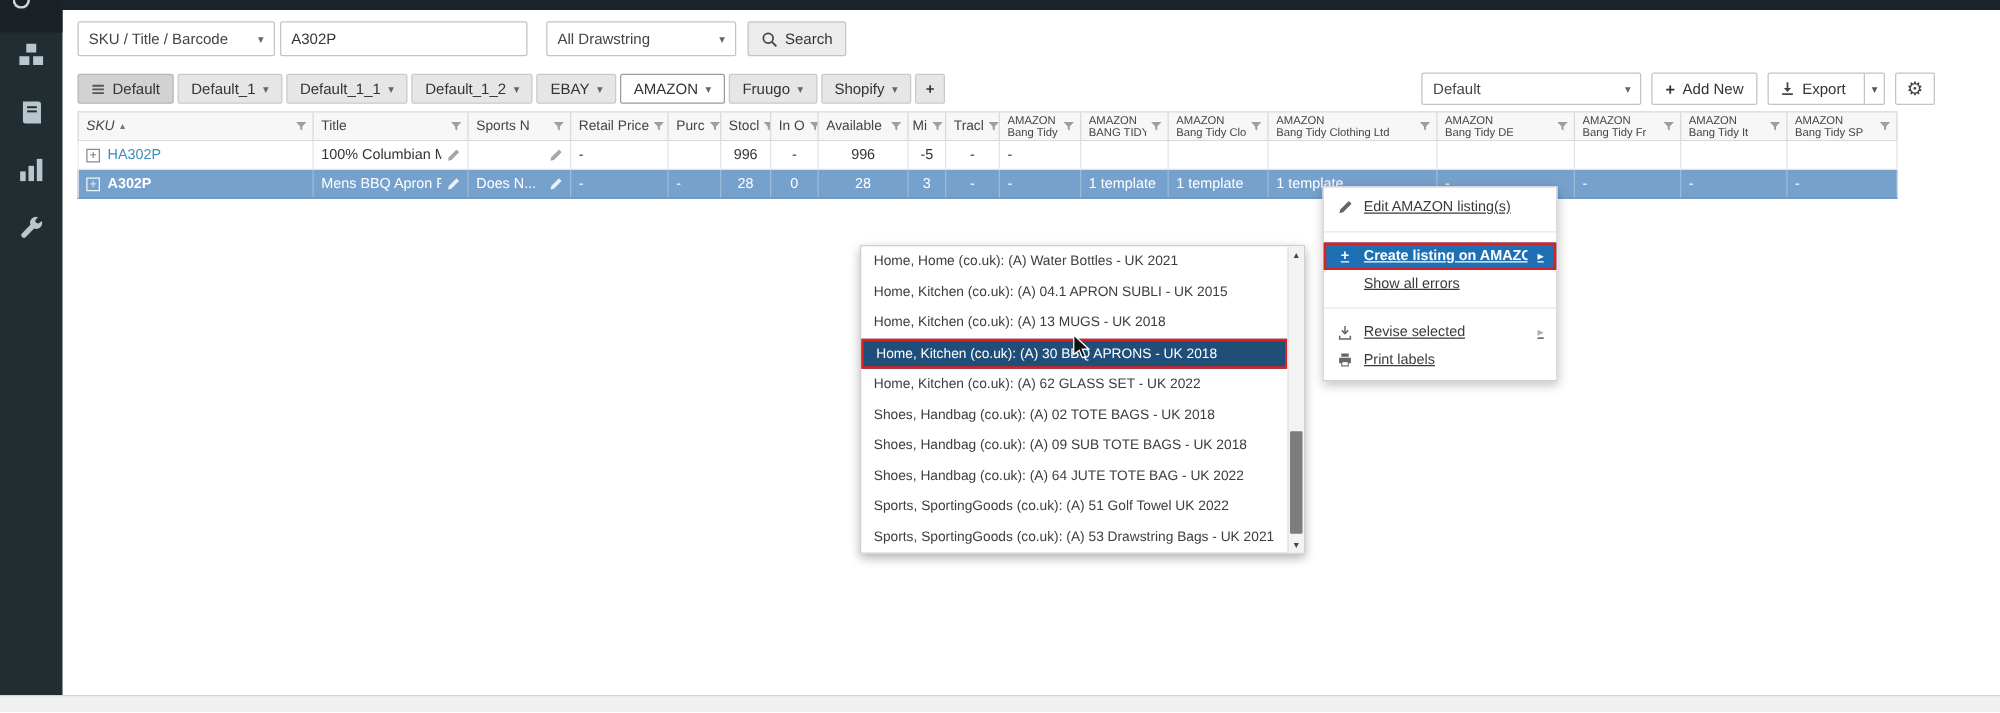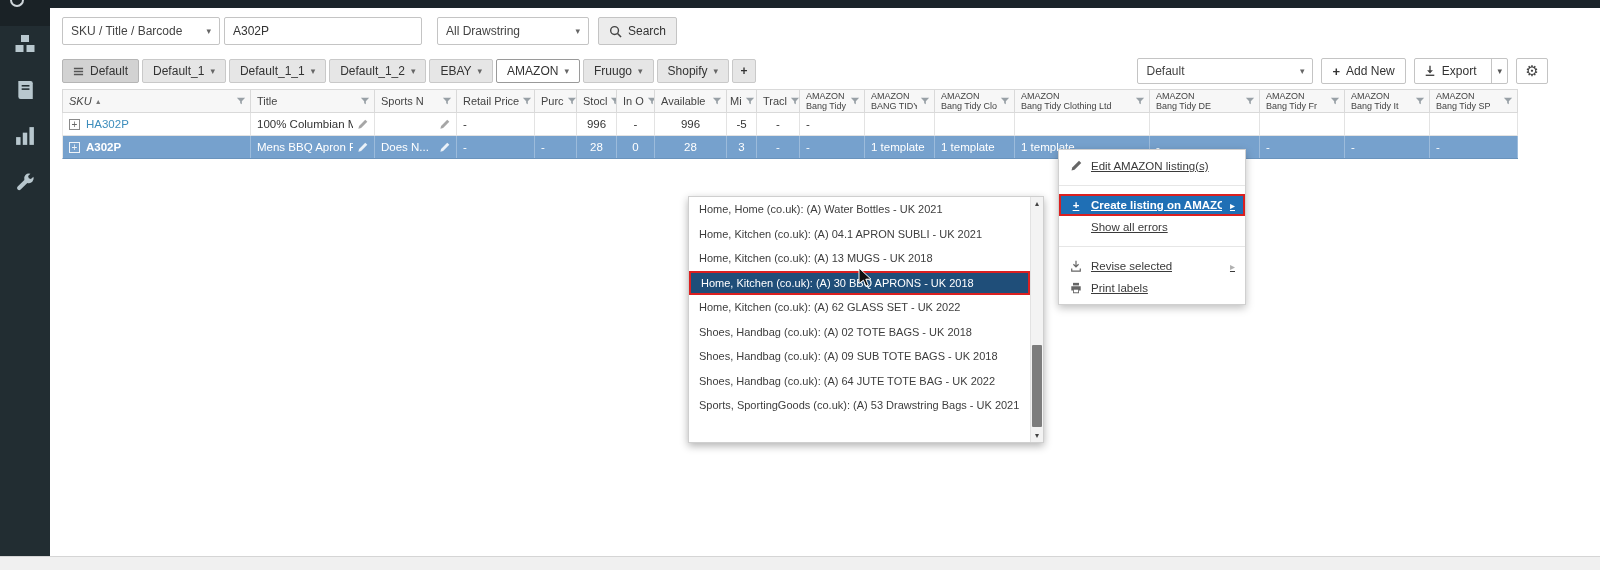--- a/index.html
+++ b/index.html
@@ -480,27 +480,28 @@
             <rect x="4.5" y="9" width="5" height="3" fill="#fff"></rect>
           </svg>
       </span>
       <span class="cm-label">Print labels</span>
     </div>
   </div>
 
   <div class="template-menu">
     <div class="tm-list">
       <div class="tm-item">Home, Home (co.uk): (A) Water Bottles - UK 2021</div>
-      <div class="tm-item">Home, Kitchen (co.uk): (A) 04.1 APRON SUBLI - UK 2021</div>
+      <div class="tm-item">Home, Kitchen (co.uk): (A) 04.1 APRON SUBLI - UK 2015</div>
       <div class="tm-item">Home, Kitchen (co.uk): (A) 13 MUGS - UK 2018</div>
       <div class="tm-item selected">Home, Kitchen (co.uk): (A) 30 BBQ APRONS - UK 2018</div>
       <div class="tm-item">Home, Kitchen (co.uk): (A) 62 GLASS SET - UK 2022</div>
       <div class="tm-item">Shoes, Handbag (co.uk): (A) 02 TOTE BAGS - UK 2018</div>
       <div class="tm-item">Shoes, Handbag (co.uk): (A) 09 SUB TOTE BAGS - UK 2018</div>
       <div class="tm-item">Shoes, Handbag (co.uk): (A) 64 JUTE TOTE BAG - UK 2022</div>
+      <div class="tm-item">Sports, SportingGoods (co.uk): (A) 51 Golf Towel UK 2022</div>
       <div class="tm-item">Sports, SportingGoods (co.uk): (A) 53 Drawstring Bags - UK 2021</div>
     </div>
     <div class="tm-scroll">
       <div class="tm-arr up">▴</div>
       <div class="tm-thumb"></div>
       <div class="tm-arr down">▾</div>
     </div>
   </div>
 
   <svg class="cursor-icon" width="14" height="20" viewBox="0 0 14 20">

